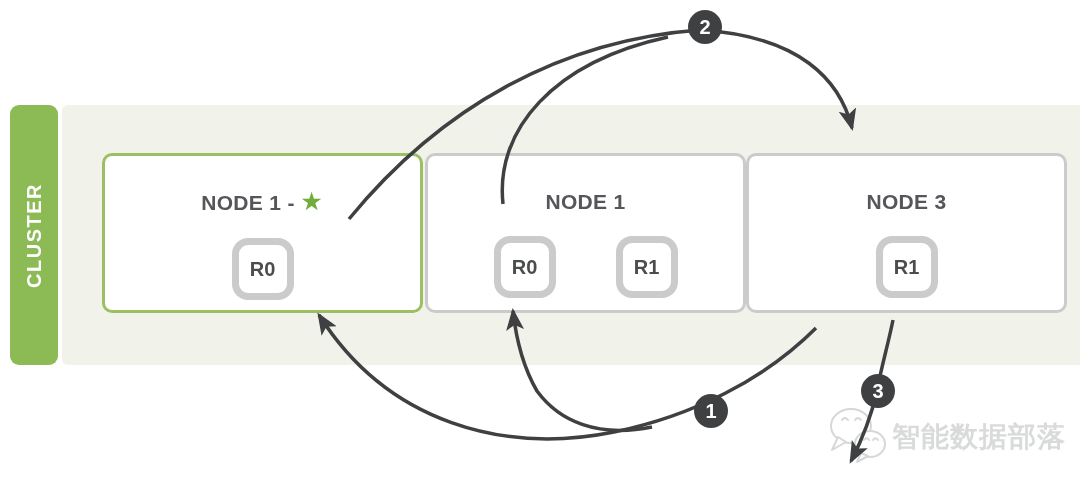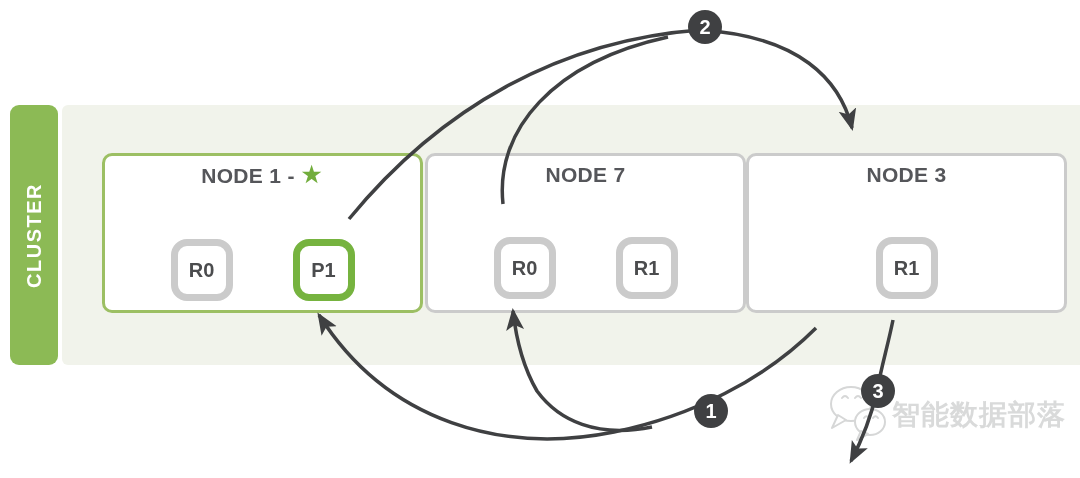--- a/index.html
+++ b/index.html
@@ -12,45 +12,45 @@
                   background:#F1F3EB; border-radius:6px 0 0 6px; z-index:0; }
   .cluster-tab  { position:absolute; left:10px; top:105px; width:48px; height:260px;
                   background:#8CBA55; border-radius:9px; z-index:0;
                   display:flex; align-items:center; justify-content:center; }
   .cluster-tab span { transform:rotate(-90deg); color:#ffffff; font-weight:bold;
                   font-size:20px; letter-spacing:1.5px; white-space:nowrap; }
 
   
   .node { position:absolute; top:153px; width:321px; height:160px; background:#ffffff;
           border:3px solid #CBCBCB; border-radius:10px; z-index:1;
-          display:flex; flex-direction:column; align-items:center; padding-top:6px; }
+          display:flex; flex-direction:column; align-items:center; padding-top:33px; }
   .node.master-node { border-color:#9CBF63; }
   .node-1 { left:102px; } .node-2 { left:425px; } .node-3 { left:746px; }
   .node-title { font-size:21px; font-weight:bold; color:#55565A; letter-spacing:0.3px;
                 display:flex; align-items:center; line-height:26px; white-space:pre; }
   .star { color:#72AD3C; font-size:22px; margin:0 2px 2px 7px; }
   .shards { display:flex; gap:60px; margin-top:21px; }
   .shard { width:62px; height:62px; border:7px solid #CBCBCB; border-radius:16px;
            background:#ffffff; display:flex; align-items:center; justify-content:center;
-           font-weight:bold; font-size:20px; color:#4B4C4E;margin-top:28px; }
+           font-weight:bold; font-size:20px; color:#4B4C4E; }
   .shard.primary { border-color:#76B33F; }
 
   
   .arrows { position:absolute; left:0; top:0; z-index:3; pointer-events:none; }
 
   
   .badge { position:absolute; width:34px; height:34px; border-radius:50%;
            background:#3F4042; color:#ffffff; font-weight:bold; font-size:20px;
            display:flex; align-items:center; justify-content:center; z-index:4; }
   .badge-1 { left:694px; top:394px; }
   .badge-2 { left:688px; top:10px; }
   .badge-3 { left:861px; top:374px; }
 
   
-  .watermark { position:absolute; left:828px; top:382px; z-index:2;
+  .watermark { position:absolute; left:828px; top:404px; z-index:2;
                display:flex; align-items:flex-start; }
   .wm-text { font-size:28px; font-weight:bold; color:#D9DADA;
              text-shadow:1px 1px 0 #ffffff, -1px -1px 0 #ffffff;
              letter-spacing:1px; margin-top:14px; margin-left:4px;
              font-family:"DejaVu Sans", sans-serif; white-space:nowrap; }
 </style>
 </head>
 <body>
 
 <div class="stage">
@@ -59,28 +59,25 @@
   <div class="cluster-tab">
     <span>CLUSTER</span>
   </div>
 
   <div class="node node-1 master-node">
     <div class="node-title"><span>NODE 1 -</span><span class="star">★</span></div>
     <div class="shards">
       <div class="shard replica">
         <span>R0</span>
       </div>
-      <div class="shard primary">
-        <span>P1</span>
-      </div>
     </div>
   </div>
 
   <div class="node node-2">
-    <div class="node-title"><span>NODE 7</span></div>
+    <div class="node-title"><span>NODE 1</span></div>
     <div class="shards">
       <div class="shard replica">
         <span>R0</span>
       </div>
       <div class="shard replica">
         <span>R1</span>
       </div>
     </div>
   </div>
 

